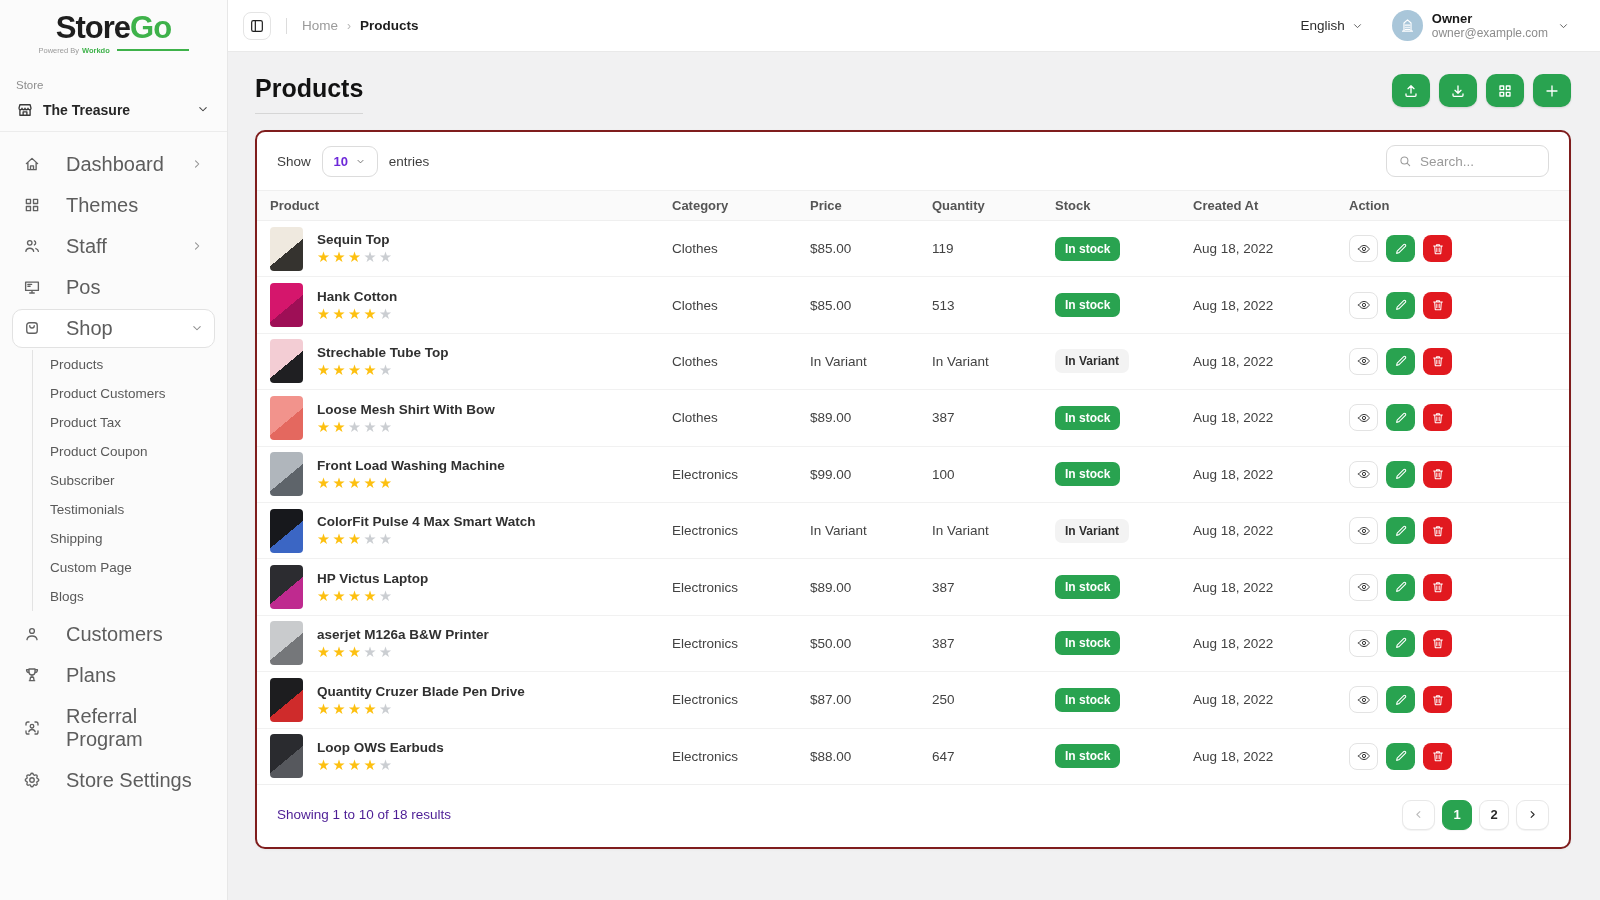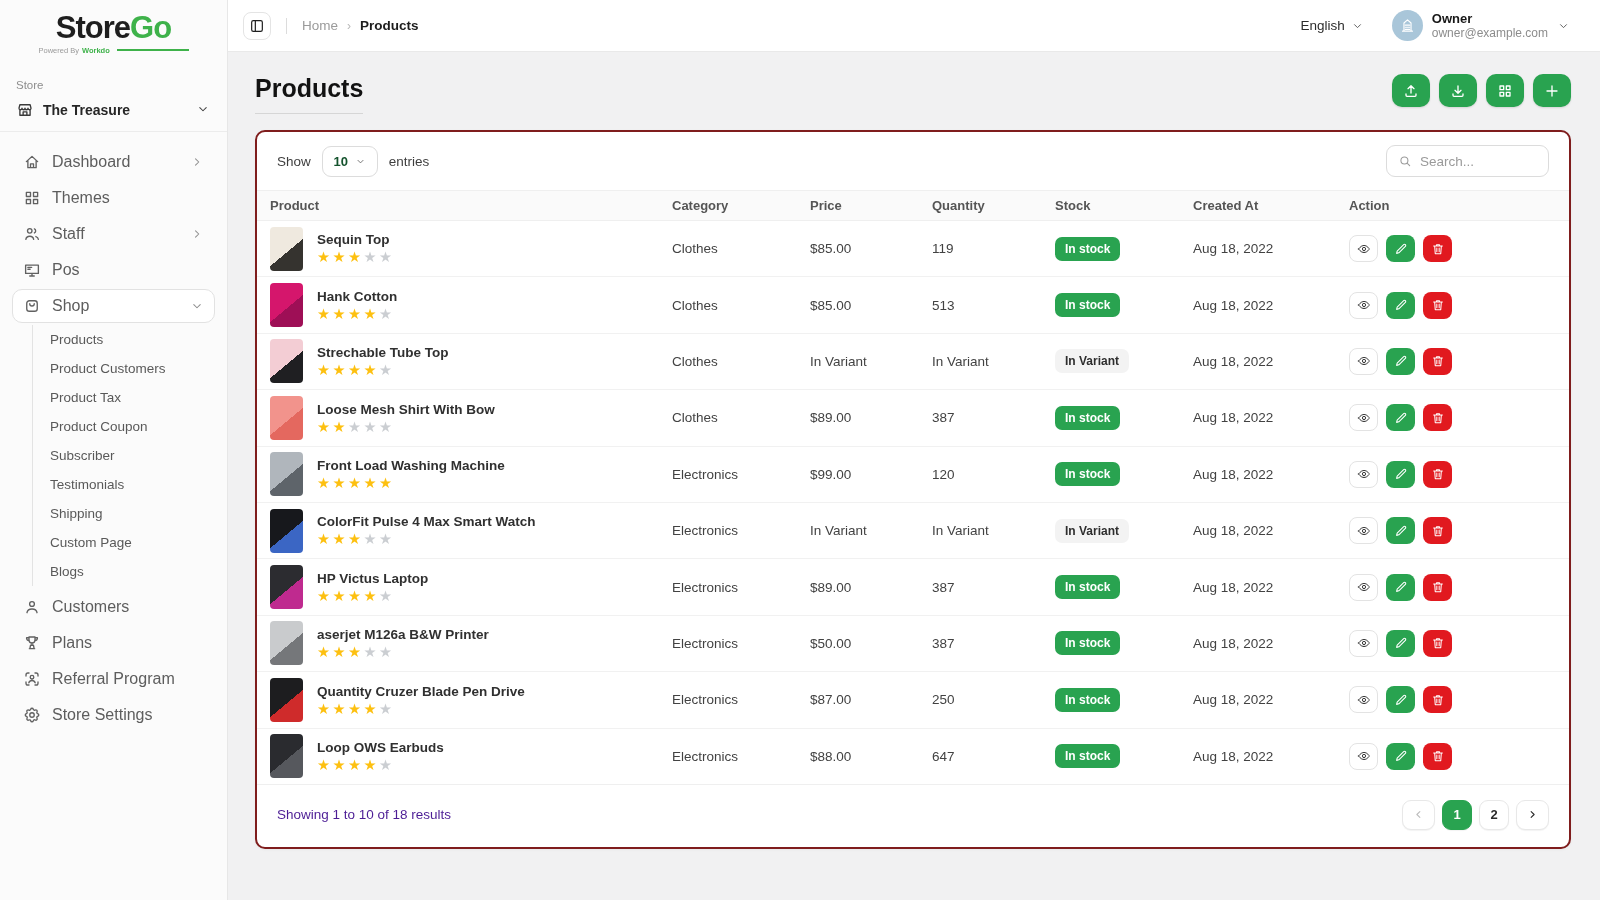--- a/index.html
+++ b/index.html
@@ -24,21 +24,21 @@
   .tagline { display:flex; align-items:center; gap:3px; font-size:7.5px; color:#9a9a9a; margin-top:1px; width:150px; justify-content:flex-start; }
   .tagline .wd { color:var(--logo-green); font-weight:700; }
   .tagline .line { flex:1; height:2px; background:var(--logo-green); margin-left:4px; }
   .store-section { padding:14px 16px 12px; border-bottom:1px solid #ececec; }
   .store-label { font-size:11.5px; color:#8e8e8e; margin-bottom:10px; }
   .store-row { display:flex; align-items:center; gap:9px; }
   .store-row .s-ic { width:18px; height:18px; color:#3a3a3a; display:flex; }
   .store-name { font-size:14px; font-weight:700; color:#262626; }
   .store-chev { margin-left:auto; width:15px; height:15px; color:#444; display:flex; }
   .nav { padding:13px 12px; overflow:hidden; }
-  .nav-item { display:flex; align-items:center; gap:11px; padding:7px 10px; border:1px solid transparent; border-radius:10px; color:#5d5d5d; font-size:16px; cursor:pointer; margin-bottom:2px; }
+  .nav-item { display:flex; align-items:center; gap:25px; padding:7px 10px; border:1px solid transparent; border-radius:10px; color:#5d5d5d; font-size:20px; cursor:pointer; margin-bottom:2px; }
   .nav-item.active { border-color:#e2e2e2; background:#fff; }
   .nav-ic { width:18px; height:18px; display:flex; color:#616161; }
   .nav-chev { margin-left:auto; width:14px; height:14px; color:#8f8f8f; display:flex; }
   .submenu { margin:2px 0 4px 20px; border-left:1px solid #e3e3e3; }
   .sub-item { padding:7px 0 7px 17px; font-size:13.5px; color:#595959; cursor:pointer; }
   
   .main { flex:1; display:flex; flex-direction:column; }
   .topbar { height:52px; background:#fff; border-bottom:1px solid #e9e9e9; display:flex; align-items:center; padding:0 30px 0 15px; }
   .toggle-btn { width:28px; height:28px; border:1px solid #e4e4e4; border-radius:8px; background:#fff; display:flex; align-items:center; justify-content:center; color:#1f1f1f; cursor:pointer; }
   .tb-divider { width:1px; height:16px; background:#dcdcdc; margin:0 15px; }
@@ -57,21 +57,21 @@
   .content { flex:1; padding:22px 29px 0 27px; }
   .page-head { display:flex; align-items:flex-start; justify-content:space-between; }
   .page-title { font-size:25px; font-weight:800; color:#121212; padding-bottom:10px; border-bottom:1px solid #d6d6d6; display:inline-block; }
   .toolbar { display:flex; gap:9px; }
   .tool-btn { width:38px; height:33px; border:none; border-radius:10px; background:var(--accent); color:#fff; display:flex; align-items:center; justify-content:center; cursor:pointer; box-shadow:0 1px 2px rgba(0,0,0,.12); }
   .tool-btn svg { width:16px; height:16px; }
   
   .card { background:#fff; border:2px solid #7f1d1d; border-radius:10px; margin-top:16px; box-shadow:0 1px 3px rgba(0,0,0,.04); }
   .card-controls { display:flex; align-items:center; justify-content:space-between; padding:13px 20px; }
   .show-group { display:flex; align-items:center; gap:11px; font-size:13.5px; color:#3e3e3e; }
-  .select-box { display:flex; align-items:center; justify-content:center; gap:7px; border:1px solid #dcdcdc; border-radius:9px; height:31px; width:56px; background:#fff; font-size:13px; font-weight:700; color:#14532d; cursor:pointer; }
+  .select-box { display:flex; align-items:center; justify-content:center; gap:7px; border:1px solid #dcdcdc; border-radius:9px; height:31px; width:56px; background:#fff; font-size:13px; font-weight:700; color:#6d28d9; cursor:pointer; }
   .search-box { display:flex; align-items:center; gap:8px; border:1px solid #dcdcdc; border-radius:9px; height:32px; width:163px; padding:0 11px; background:#fff; color:#9a9a9a; }
   .search-box svg { width:14px; height:14px; min-width:14px; }
   .search-box input { border:none; outline:none; width:100%; font-size:13.5px; color:#444; font-family:inherit; background:transparent; }
   .search-box input::placeholder { color:#9a9a9a; }
   .t-head, .t-row { display:grid; grid-template-columns:402px 138px 122px 123px 138px 156px 1fr; align-items:center; padding-left:13px; }
   .t-head { background:#fafafa; border-top:1px solid #efefef; border-bottom:1px solid #efefef; height:31px; font-size:13px; font-weight:700; color:#555; }
   .t-row { height:56.4px; border-bottom:1px solid #f1f1f1; }
   .t-row:last-of-type { border-bottom:1px solid #efefef; }
   .prod-cell { display:flex; align-items:center; gap:14px; }
   .thumb { width:33px; height:44px; border-radius:4px; }
@@ -491,21 +491,21 @@
           <div class="t-row">
             <span class="prod-cell">
               <span class="thumb" style="background:linear-gradient(140deg, #b0b6bc 55%, #5e646a 55%)"></span>
               <span>
                 <div class="p-title">Front Load Washing Machine</div>
                 <div class="stars"><span class="f">★★★★★</span><span class="e"></span></div>
               </span>
             </span>
             <span class="cell">Electronics</span>
             <span class="cell">$99.00</span>
-            <span class="cell">120</span>
+            <span class="cell">100</span>
             <span><span class="badge in-stock">In stock</span></span>
             <span class="cell">Aug 18, 2022</span>
             <span class="action-cell">
               <button class="act view">
                 <span style="display:flex">
                   <svg viewBox="0 0 24 24" width="14" height="14" fill="none" stroke="currentColor" stroke-width="1.6" stroke-linecap="round" stroke-linejoin="round">
                     <path d="M2.8 12S6.5 5.8 12 5.8 21.2 12 21.2 12 17.5 18.2 12 18.2 2.8 12 2.8 12zM12 14.8a2.8 2.8 0 100-5.6 2.8 2.8 0 000 5.6z"></path>
                   </svg>
                 </span>
               </button>

